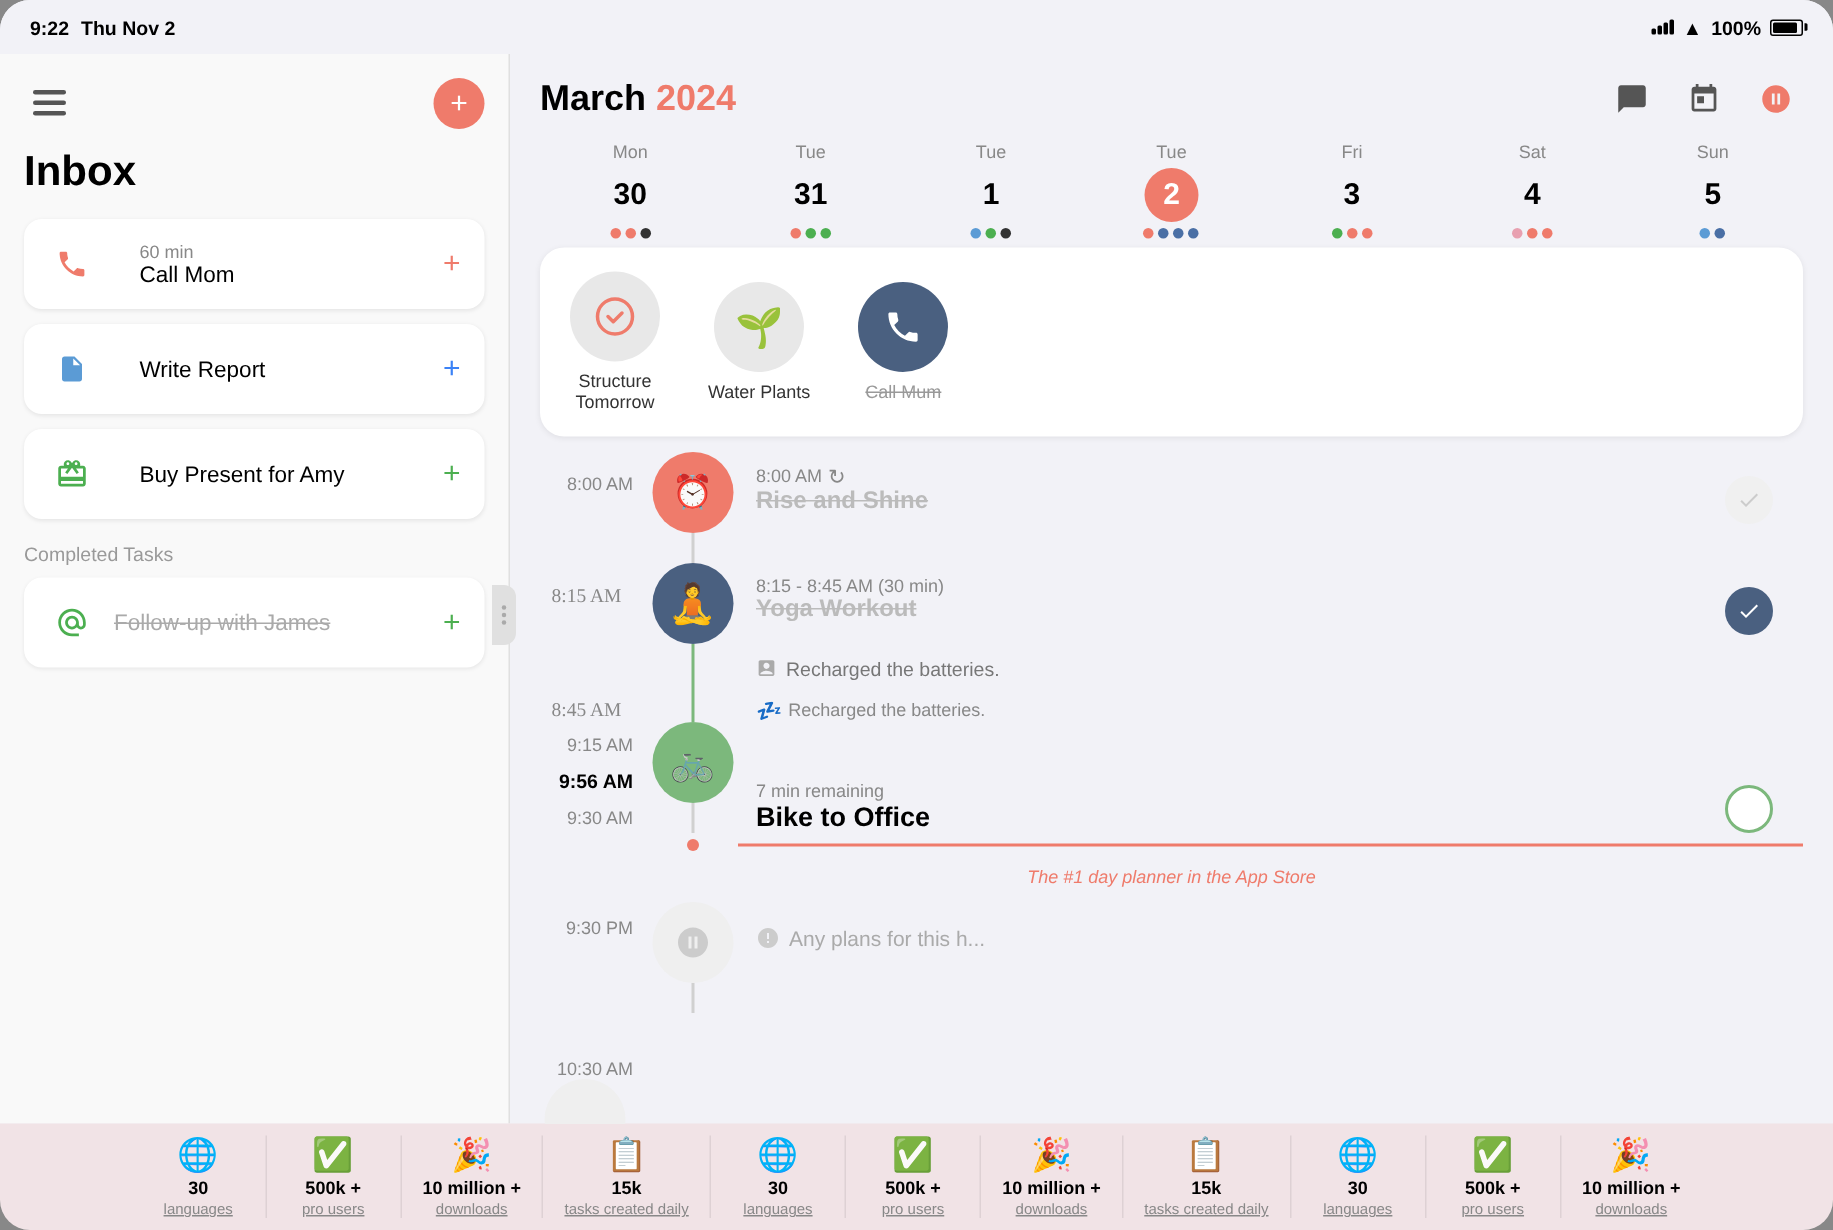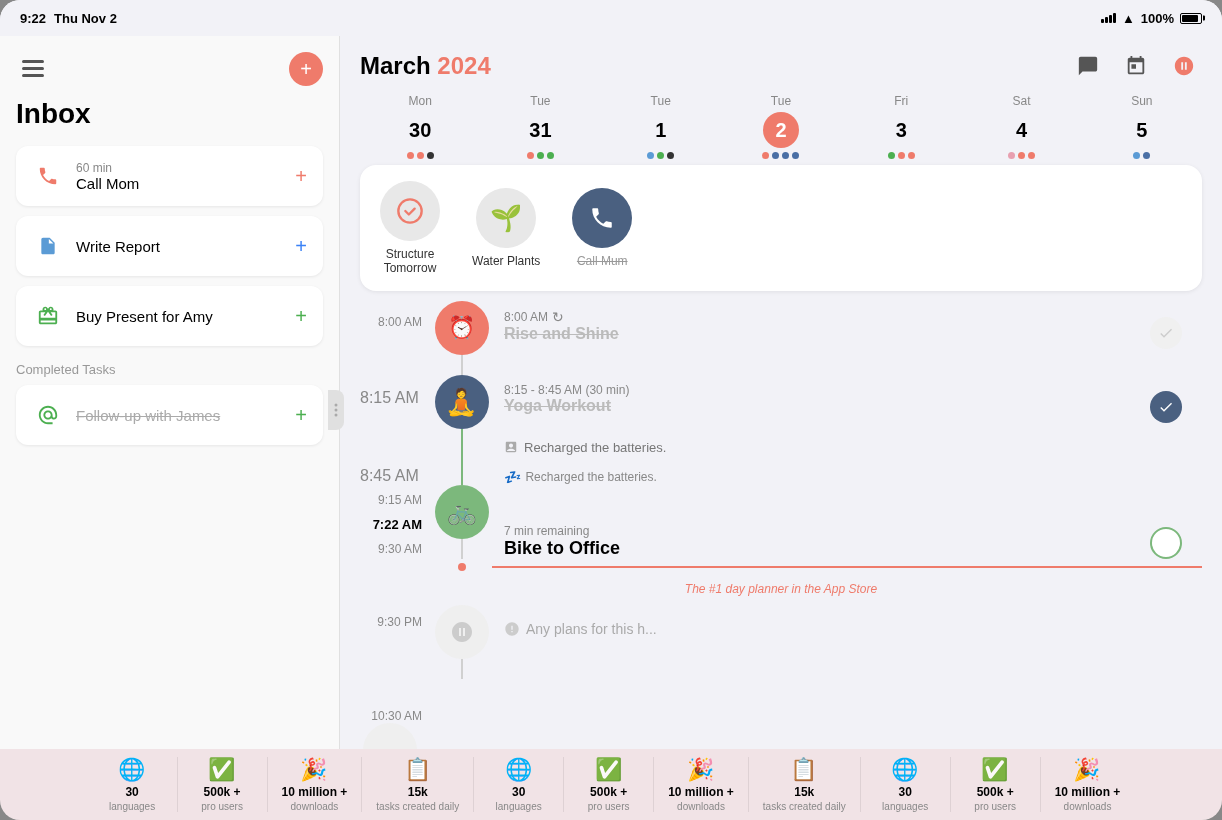--- a/index.html
+++ b/index.html
@@ -96,21 +96,21 @@
       display: flex;
       align-items: center;
       gap: 12px;
       box-shadow: 0 1px 3px rgba(0,0,0,0.08);
     }
     .task-icon-wrap {
       width: 32px; height: 32px;
       display: flex; align-items: center; justify-content: center;
       flex-shrink: 0;
     }
-    .task-text-wrap { flex: 1; }
+    .task-text-wrap { flex: 1; margin-left: 17px; }
     .task-label { font-size: 15px; font-weight: 500; }
     .task-sublabel { font-size: 12px; color: #888; }
     .task-add-btn {
       color: #ef7b6b; font-size: 20px; font-weight: 300; cursor: pointer;
     }
     .task-add-btn-blue { color: #3b82f6; font-size: 20px; font-weight: 300; cursor: pointer; }
     .task-add-btn-green { color: #4caf50; font-size: 20px; font-weight: 300; cursor: pointer; }
 
     .completed-label {
       padding: 16px 16px 8px 16px;
@@ -277,21 +277,21 @@
       flex-direction: column;
       align-items: center;
       gap: 2px;
       padding: 0 14px;
       border-right: 1px solid rgba(0,0,0,0.08);
       min-width: 90px;
     }
     .stat-item:last-child { border-right: none; }
     .stat-icon { font-size: 22px; }
     .stat-num { font-size: 12px; font-weight: 700; }
-    .stat-label { font-size: 10px; color: #888; text-align: left; }
+    .stat-label { font-size: 10px; color: #888; text-align: left; text-decoration: underline; }
   </style>
 </head>
 <body>
 
 <div class="device">
 
   <div class="status-bar">
     <div class="status-left">
       <span>9:22</span>
       <span>Thu Nov 2</span>
@@ -523,21 +523,21 @@
               </div>
               <div style="width:32px;height:32px;border-radius:50%;background:#f0f0f0;display:flex;align-items:center;justify-content:center;margin-top:8px;margin-right:20px;">
                 <svg width="16" height="16" viewBox="0 0 24 24" fill="#ccc">
                     <path d="M9 16.17L4.83 12l-1.42 1.41L9 19 21 7l-1.41-1.41L9 16.17z"></path>
                   </svg>
               </div>
             </div>
           </div>
 
           <div style="display:flex; align-items:stretch; gap:0; margin-bottom:0;">
-            <div style="width:72px; flex-shrink:0; display:flex; flex-direction:column; text-align:left; padding-right:10px; font-size:16px; color:#888;">
+            <div style="width:72px; flex-shrink:0; display:flex; flex-direction:column; text-align:center; padding-right:10px; font-size:13px; color:#888;font-family:Liberation Serif, serif;">
               <span style="padding-top:14px;">8:15 AM</span>
               <span style="margin-top:60px;">8:45 AM</span>
             </div>
             <div style="display:flex; flex-direction:column; align-items:center; width:60px; flex-shrink:0;">
               <div class="tl-circle navy" style="font-size:26px;">🧘</div>
               <div class="tl-line green-line" style="height:80px;"></div>
             </div>
             <div style="flex:1; padding-left:12px; padding-top:8px; display:flex; flex-direction:column; justify-content:space-between;">
               <div style="display:flex; justify-content:space-between; align-items:flex-start;">
                 <div>
@@ -559,21 +559,21 @@
               <div style="font-size:12px;color:#888;display:flex;align-items:center;gap:4px;margin-top:4px;">
                 <span style="font-size:14px;color:#aaa;">💤</span>
                 <span>Recharged the batteries.</span>
               </div>
             </div>
           </div>
 
           <div style="display:flex; align-items:stretch; gap:0;">
             <div style="width:72px; flex-shrink:0; display:flex; flex-direction:column; text-align:right; padding-right:10px; font-size:12px; color:#888;">
               <span style="padding-top:8px;">9:15 AM</span>
-              <span style="font-weight:700;color:#000;margin-top:10px;font-size:13px;">7:22 AM</span>
+              <span style="font-weight:700;color:#000;margin-top:10px;font-size:13px;">9:56 AM</span>
               <span style="margin-top:10px;">9:30 AM</span>
             </div>
             <div style="display:flex; flex-direction:column; align-items:center; width:60px; flex-shrink:0;">
               <div class="tl-circle green" style="font-size:24px;">🚲</div>
               <div class="tl-line" style="height:50px;"></div>
             </div>
             <div style="flex:1; padding-left:12px; padding-top:8px; display:flex; align-items:flex-end; justify-content:space-between;">
               <div>
                 <div style="font-size:12px;color:#888;">7 min remaining</div>
                 <div style="font-size:18px;font-weight:700;">Bike to Office</div>

